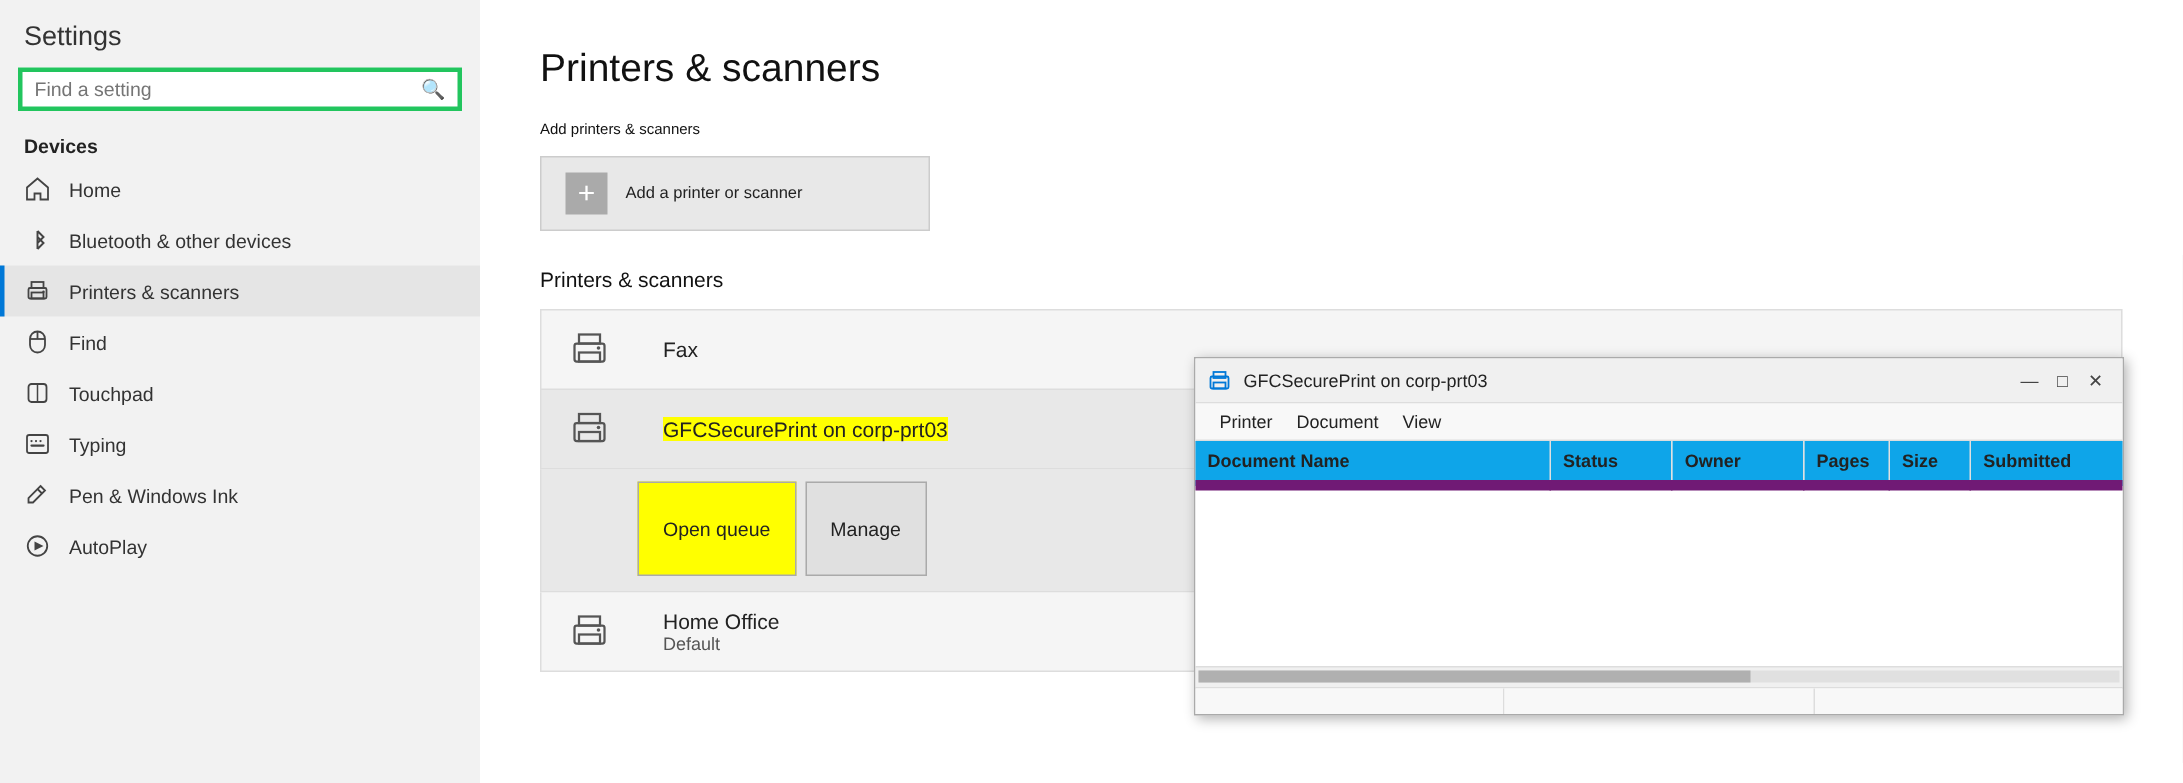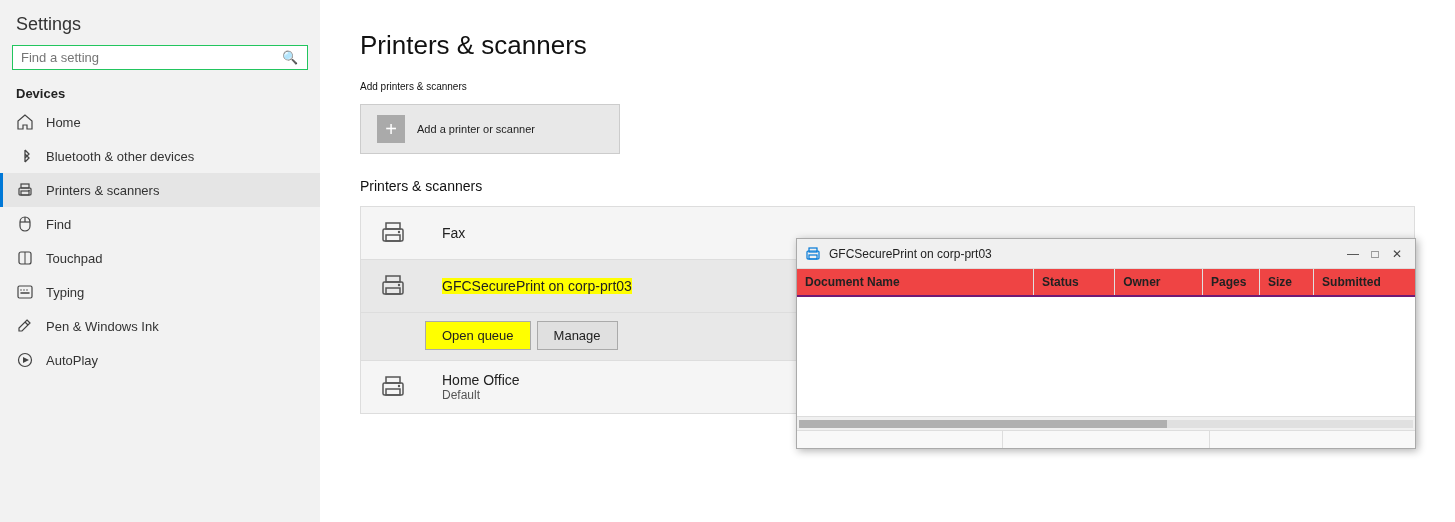--- a/index.html
+++ b/index.html
@@ -25,21 +25,21 @@
     }
     .sidebar-title {
       font-size: 18px;
       color: #333;
       padding: 6px 16px 10px 16px;
     }
     .sidebar-search {
       margin: 0 12px 10px 12px;
       display: flex;
       align-items: center;
-      border: 1px solid #22c55e;
+      border: 3px solid #22c55e;
       background: #fff;
       padding: 4px 8px;
     }
     .sidebar-search input {
       border: none;
       outline: none;
       font-size: 13px;
       width: 100%;
       background: transparent;
       color: #333;
@@ -175,21 +175,21 @@
     }
     .printer-actions {
       display: flex;
       gap: 6px;
       padding: 8px 16px 10px 64px;
       background: #e8e8e8;
       border: 1px solid #ddd;
       border-top: none;
     }
     .action-btn {
-      padding: 6px 16px;
+      padding: 23px 16px;
       font-size: 13px;
       border: 1px solid #aaa;
       background: #e0e0e0;
       cursor: pointer;
       color: #222;
     }
     .action-btn.highlighted {
       background: yellow;
       border-color: #aaa;
     }
@@ -255,22 +255,22 @@
       font-size: 12px;
       color: #222;
       cursor: pointer;
     }
 
     .queue-table {
       width: 100%;
       border-collapse: collapse;
     }
     .queue-table thead tr {
-      background: #ef4444;
-      border-bottom: 2px solid #701a75;
+      background: #0ea5e9;
+      border-bottom: 7px solid #701a75;
     }
     .queue-table th {
       text-align: left;
       font-size: 12px;
       font-weight: 600;
       color: #222;
       padding: 6px 8px;
       border-right: 1px solid #e0e0e0;
       white-space: nowrap;
     }
@@ -494,20 +494,25 @@
         </svg>
       </span>
       <span class="queue-title-text">GFCSecurePrint on corp-prt03</span>
       <div class="titlebar-controls">
         <button class="titlebar-btn">—</button>
         <button class="titlebar-btn">□</button>
         <button class="titlebar-btn close">✕</button>
       </div>
     </div>
 
+    <div class="queue-menubar">
+      <span class="queue-menu-item">Printer</span>
+      <span class="queue-menu-item">Document</span>
+      <span class="queue-menu-item">View</span>
+    </div>
 
     <table class="queue-table">
       <thead>
         <tr>
           <th style="width:35%">Document Name</th>
           <th style="width:12%">Status</th>
           <th style="width:13%">Owner</th>
           <th style="width:8%">Pages</th>
           <th style="width:8%">Size</th>
           <th style="width:15%">Submitted</th>

